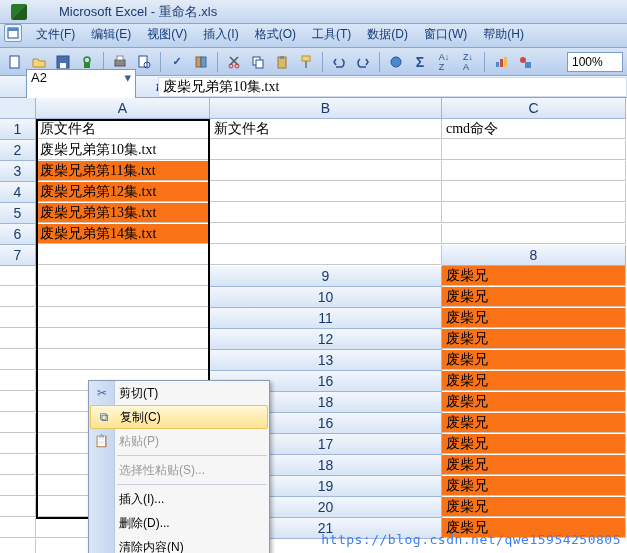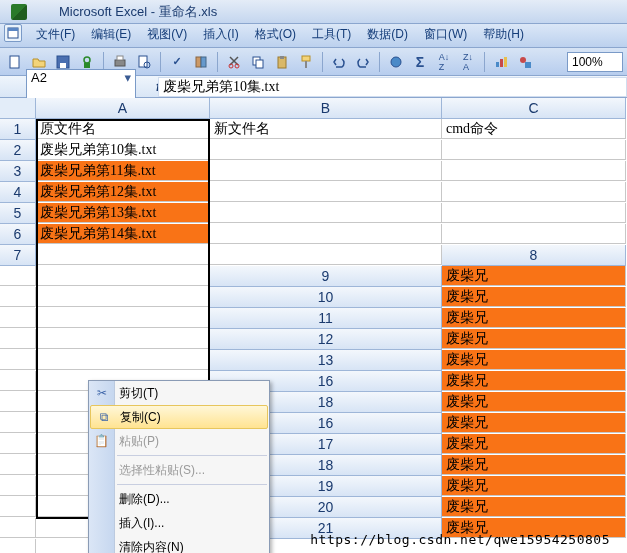--- a/index.html
+++ b/index.html
@@ -35,21 +35,21 @@
 .selection-border { position: absolute; border: 2px solid #000; pointer-events: none; }
 
 .ctxmenu { position: absolute; left: 88px; top: 282px; width: 182px; background: #f6f6f6; border: 1px solid #8a9bb5; box-shadow: 2px 2px 4px rgba(0,0,0,.3); z-index: 50; }
 .ctxmenu .bar { position: absolute; left: 0; top: 0; bottom: 0; width: 26px; background: linear-gradient(90deg,#dbe6f6,#c6d7ef); border-right: 1px solid #bccadf; }
 .ctxmenu .mi { position: relative; height: 24px; display: flex; align-items: center; padding-left: 30px; font-size: 12px; color: #000; }
 .ctxmenu .mi.disabled { color: #9a9a9a; }
 .ctxmenu .mi.hov { background: linear-gradient(#fff7d8,#ffe391); border: 1px solid #e7c65d; border-radius: 2px; margin: 0 1px; padding-left: 29px; }
 .ctxmenu .mi .mi-icon { position: absolute; left: 4px; width: 18px; text-align: center; color: #3962a7; }
 .ctxmenu .msep { height: 1px; background: #c8cee0; margin: 2px 2px 2px 28px; }
 
-.watermark { position: absolute; right: 17px; bottom: 6px; font-size: 13px; color: #000000; font-family: monospace; letter-spacing: .5px; pointer-events: none; }
+.watermark { position: absolute; right: 6px; bottom: 6px; font-size: 13px; color: #3b82f6; font-family: monospace; letter-spacing: .5px; pointer-events: none; }
 
 svg { display: block; }
 </style>
 </head>
 <body>
 
 <div class="titlebar">
   <div class="app-icon"></div>
   <div class="title">
     <span>Microsoft Excel</span> - <span>重命名.xls</span>
@@ -298,24 +298,24 @@
     <div class="mi disabled">
         <span class="mi-icon">📋</span>
         <span>粘贴(P)</span>
       </div>
     <div class="msep"></div>
     <div class="mi disabled">
         <span>选择性粘贴(S)...</span>
       </div>
     <div class="msep"></div>
     <div class="mi">
+        <span>插入(I)...</span>
+      </div>
+    <div class="mi">
         <span>删除(D)...</span>
-      </div>
-    <div class="mi">
-        <span>插入(I)...</span>
       </div>
     <div class="mi">
         <span>清除内容(N)</span>
       </div>
 
   </div>
 
   <div class="watermark">https://blog.csdn.net/qwe15954250805</div>
 </div>
 

